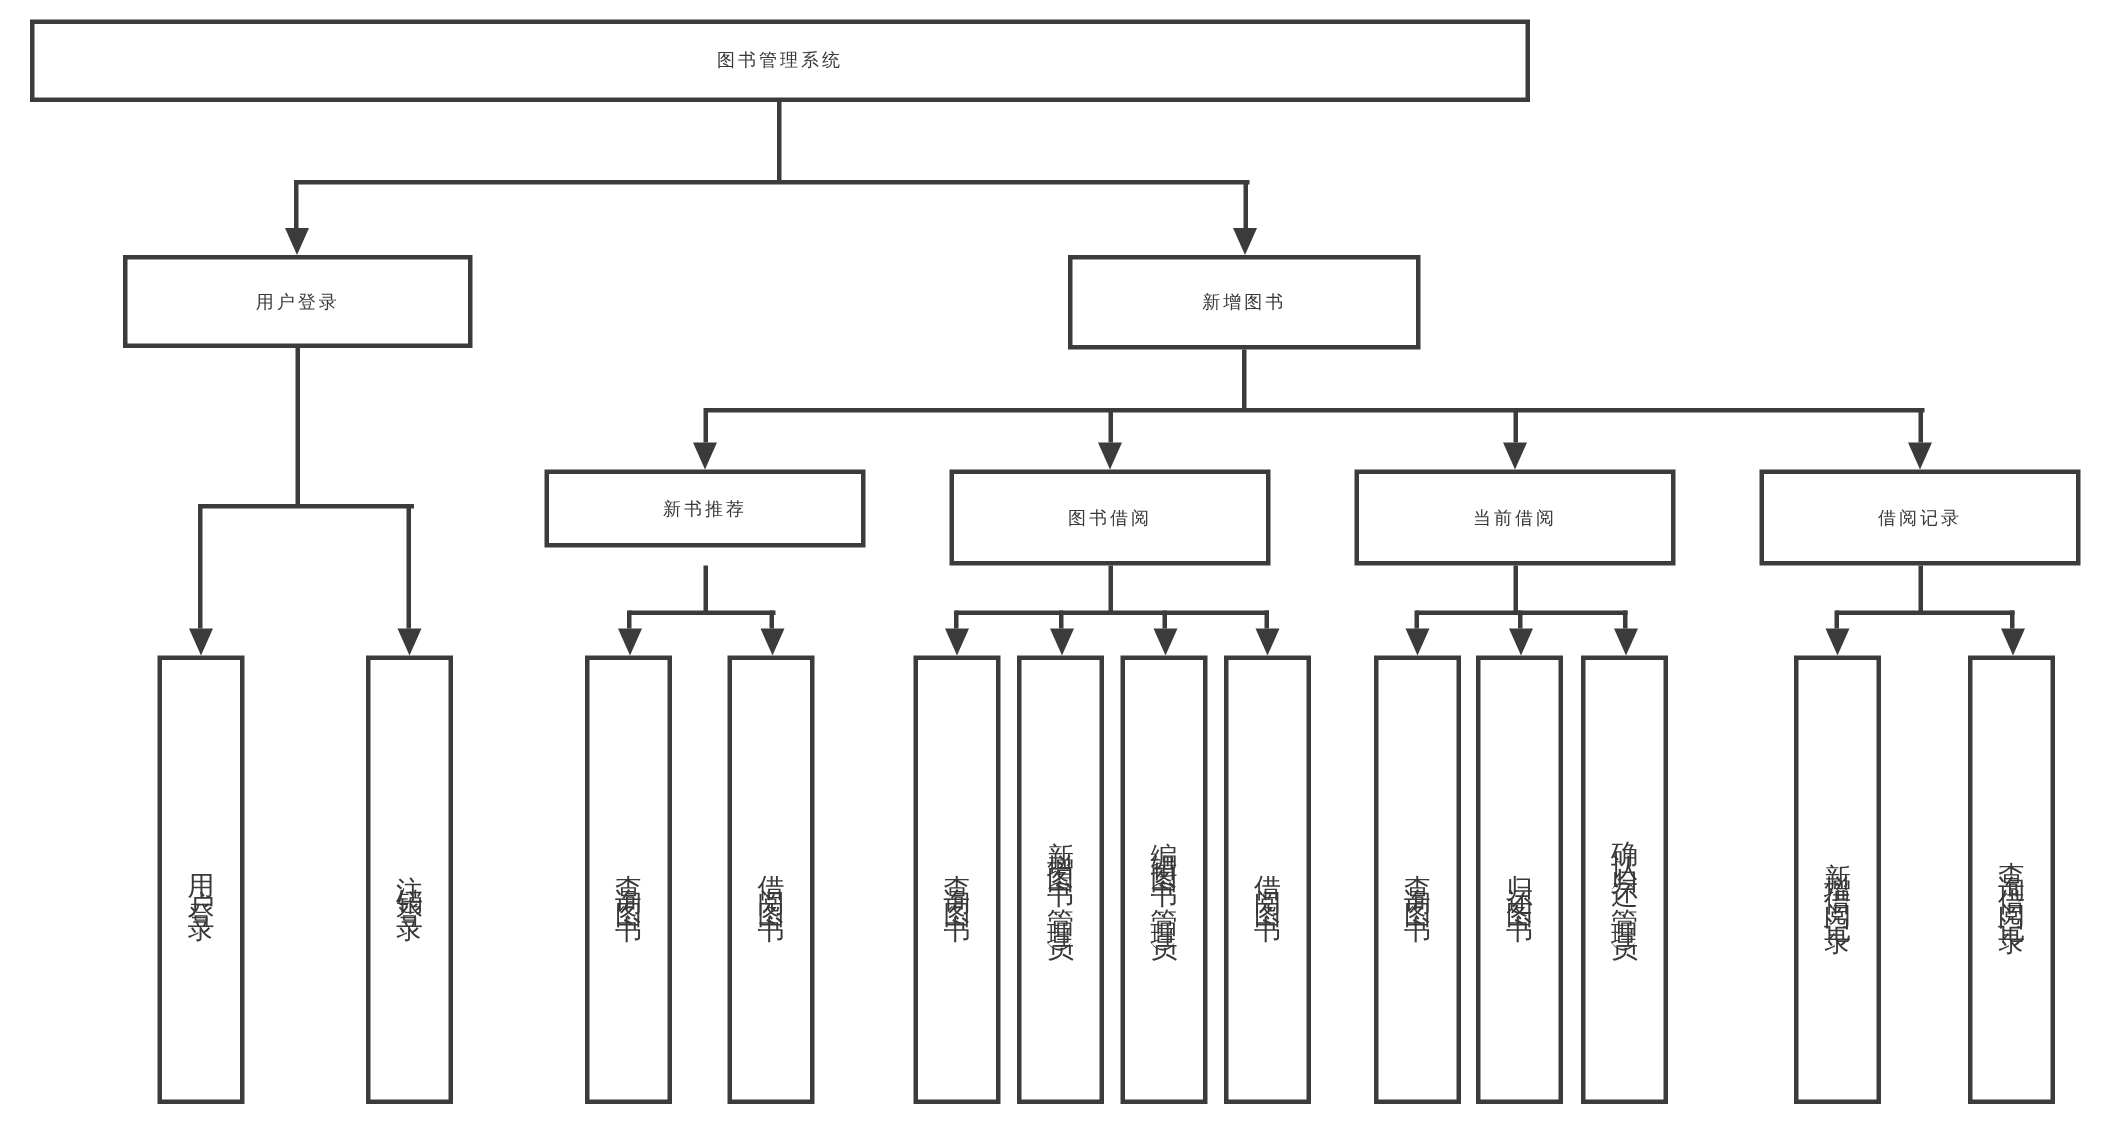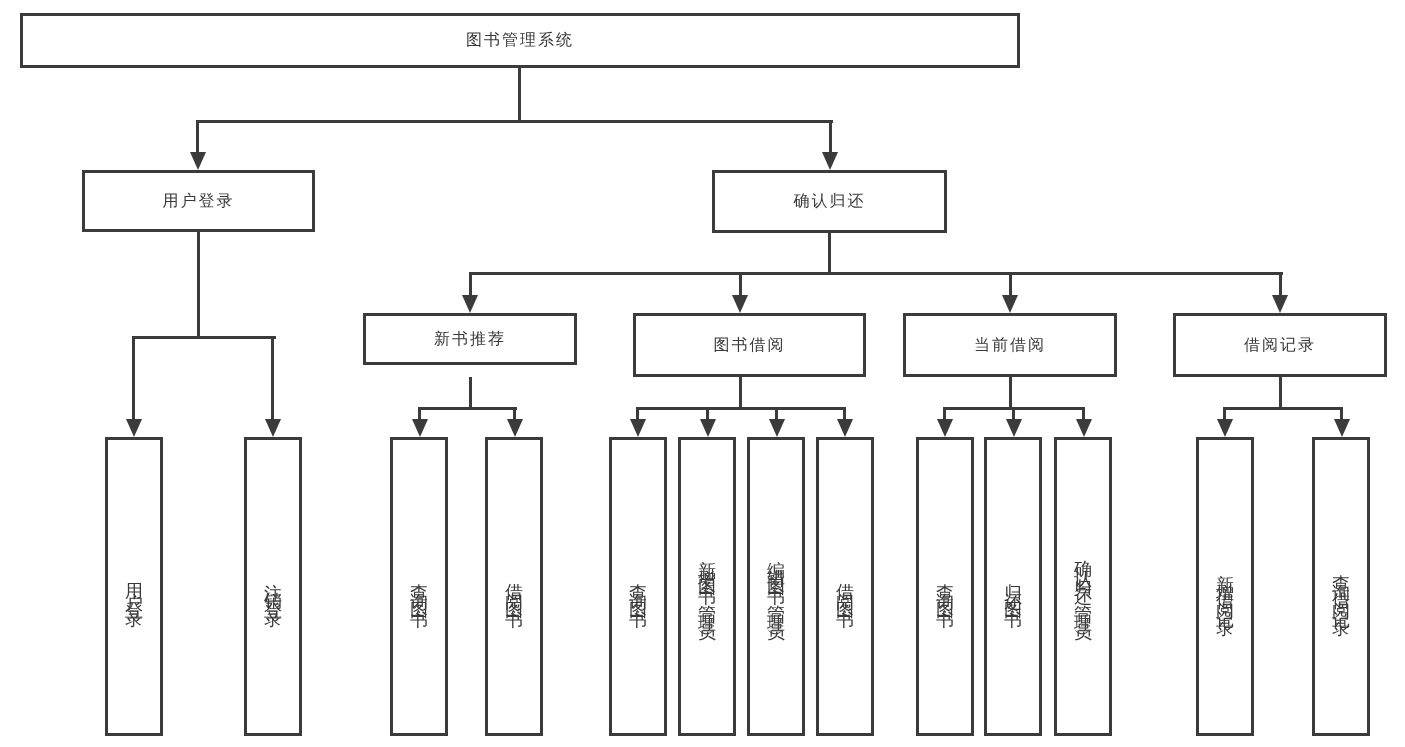--- a/index.html
+++ b/index.html
@@ -18,21 +18,21 @@
     overflow: hidden;
   }
   .node {
     position: absolute;
     box-sizing: border-box;
     border: 3px solid var(--line-color);
     background: var(--bg-color);
     display: flex;
     align-items: center;
     justify-content: center;
-    font-size: 16px;
+    font-size: 12px;
     letter-spacing: 2px;
     color: var(--text-color);
   }
   .leaf {
     position: absolute;
     box-sizing: border-box;
     border: 3px solid var(--line-color);
     background: var(--bg-color);
     width: 58px;
     top: 437px;
@@ -77,42 +77,42 @@
   <div class="node" style="left:20px; top:13px; width:1000px; height:55px;">图书管理系统</div>
 
   <div class="vline" style="left:518px; top:68px; height:52px;"></div>
   <div class="hline" style="left:197px; top:120px; width:636px;"></div>
   <div class="vline" style="left:196px; top:120px; height:34px;"></div>
   <div class="arrow" style="left:190px; top:152px;"></div>
   <div class="vline" style="left:829px; top:120px; height:34px;"></div>
   <div class="arrow" style="left:822px; top:152px;"></div>
 
   <div class="node" style="left:82px; top:170px; width:233px; height:62px;">用户登录</div>
-  <div class="node" style="left:712px; top:170px; width:235px; height:63px;">确认归还</div>
+  <div class="node" style="left:712px; top:170px; width:235px; height:63px;">新增图书</div>
 
   <div class="vline" style="left:197px; top:232px; height:104px;"></div>
   <div class="hline" style="left:134px; top:336px; width:142px;"></div>
   <div class="vline" style="left:132px; top:336px; height:83px;"></div>
   <div class="arrow" style="left:126px; top:419px;"></div>
   <div class="vline" style="left:271px; top:336px; height:83px;"></div>
   <div class="arrow" style="left:265px; top:419px;"></div>
 
   <div class="vline" style="left:828px; top:233px; height:41px;"></div>
   <div class="hline" style="left:470px; top:272px; width:813px;"></div>
   <div class="vline" style="left:469px; top:272px; height:23px;"></div>
   <div class="arrow" style="left:462px; top:295px;"></div>
   <div class="vline" style="left:739px; top:272px; height:23px;"></div>
   <div class="arrow" style="left:732px; top:295px;"></div>
   <div class="vline" style="left:1009px; top:272px; height:23px;"></div>
   <div class="arrow" style="left:1002px; top:295px;"></div>
   <div class="vline" style="left:1279px; top:272px; height:23px;"></div>
   <div class="arrow" style="left:1272px; top:295px;"></div>
 
   <div class="node" style="left:363px; top:313px; width:214px; height:52px;">新书推荐</div>
-  <div class="node" style="left:633px; top:313px; width:233px; height:64px;">图书借阅</div>
+  <div class="node" style="left:633px; top:313px; width:214px; height:64px;">图书借阅</div>
   <div class="node" style="left:903px; top:313px; width:214px; height:64px;">当前借阅</div>
   <div class="node" style="left:1173px; top:313px; width:214px; height:64px;">借阅记录</div>
 
   <div class="vline" style="left:469px; top:377px; height:32px;"></div>
   <div class="hline" style="left:419px; top:407px; width:98px;"></div>
   <div class="vline" style="left:418px; top:407px; height:12px;"></div>
   <div class="arrow" style="left:412px; top:419px;"></div>
   <div class="vline" style="left:513px; top:407px; height:12px;"></div>
   <div class="arrow" style="left:507px; top:419px;"></div>
 

